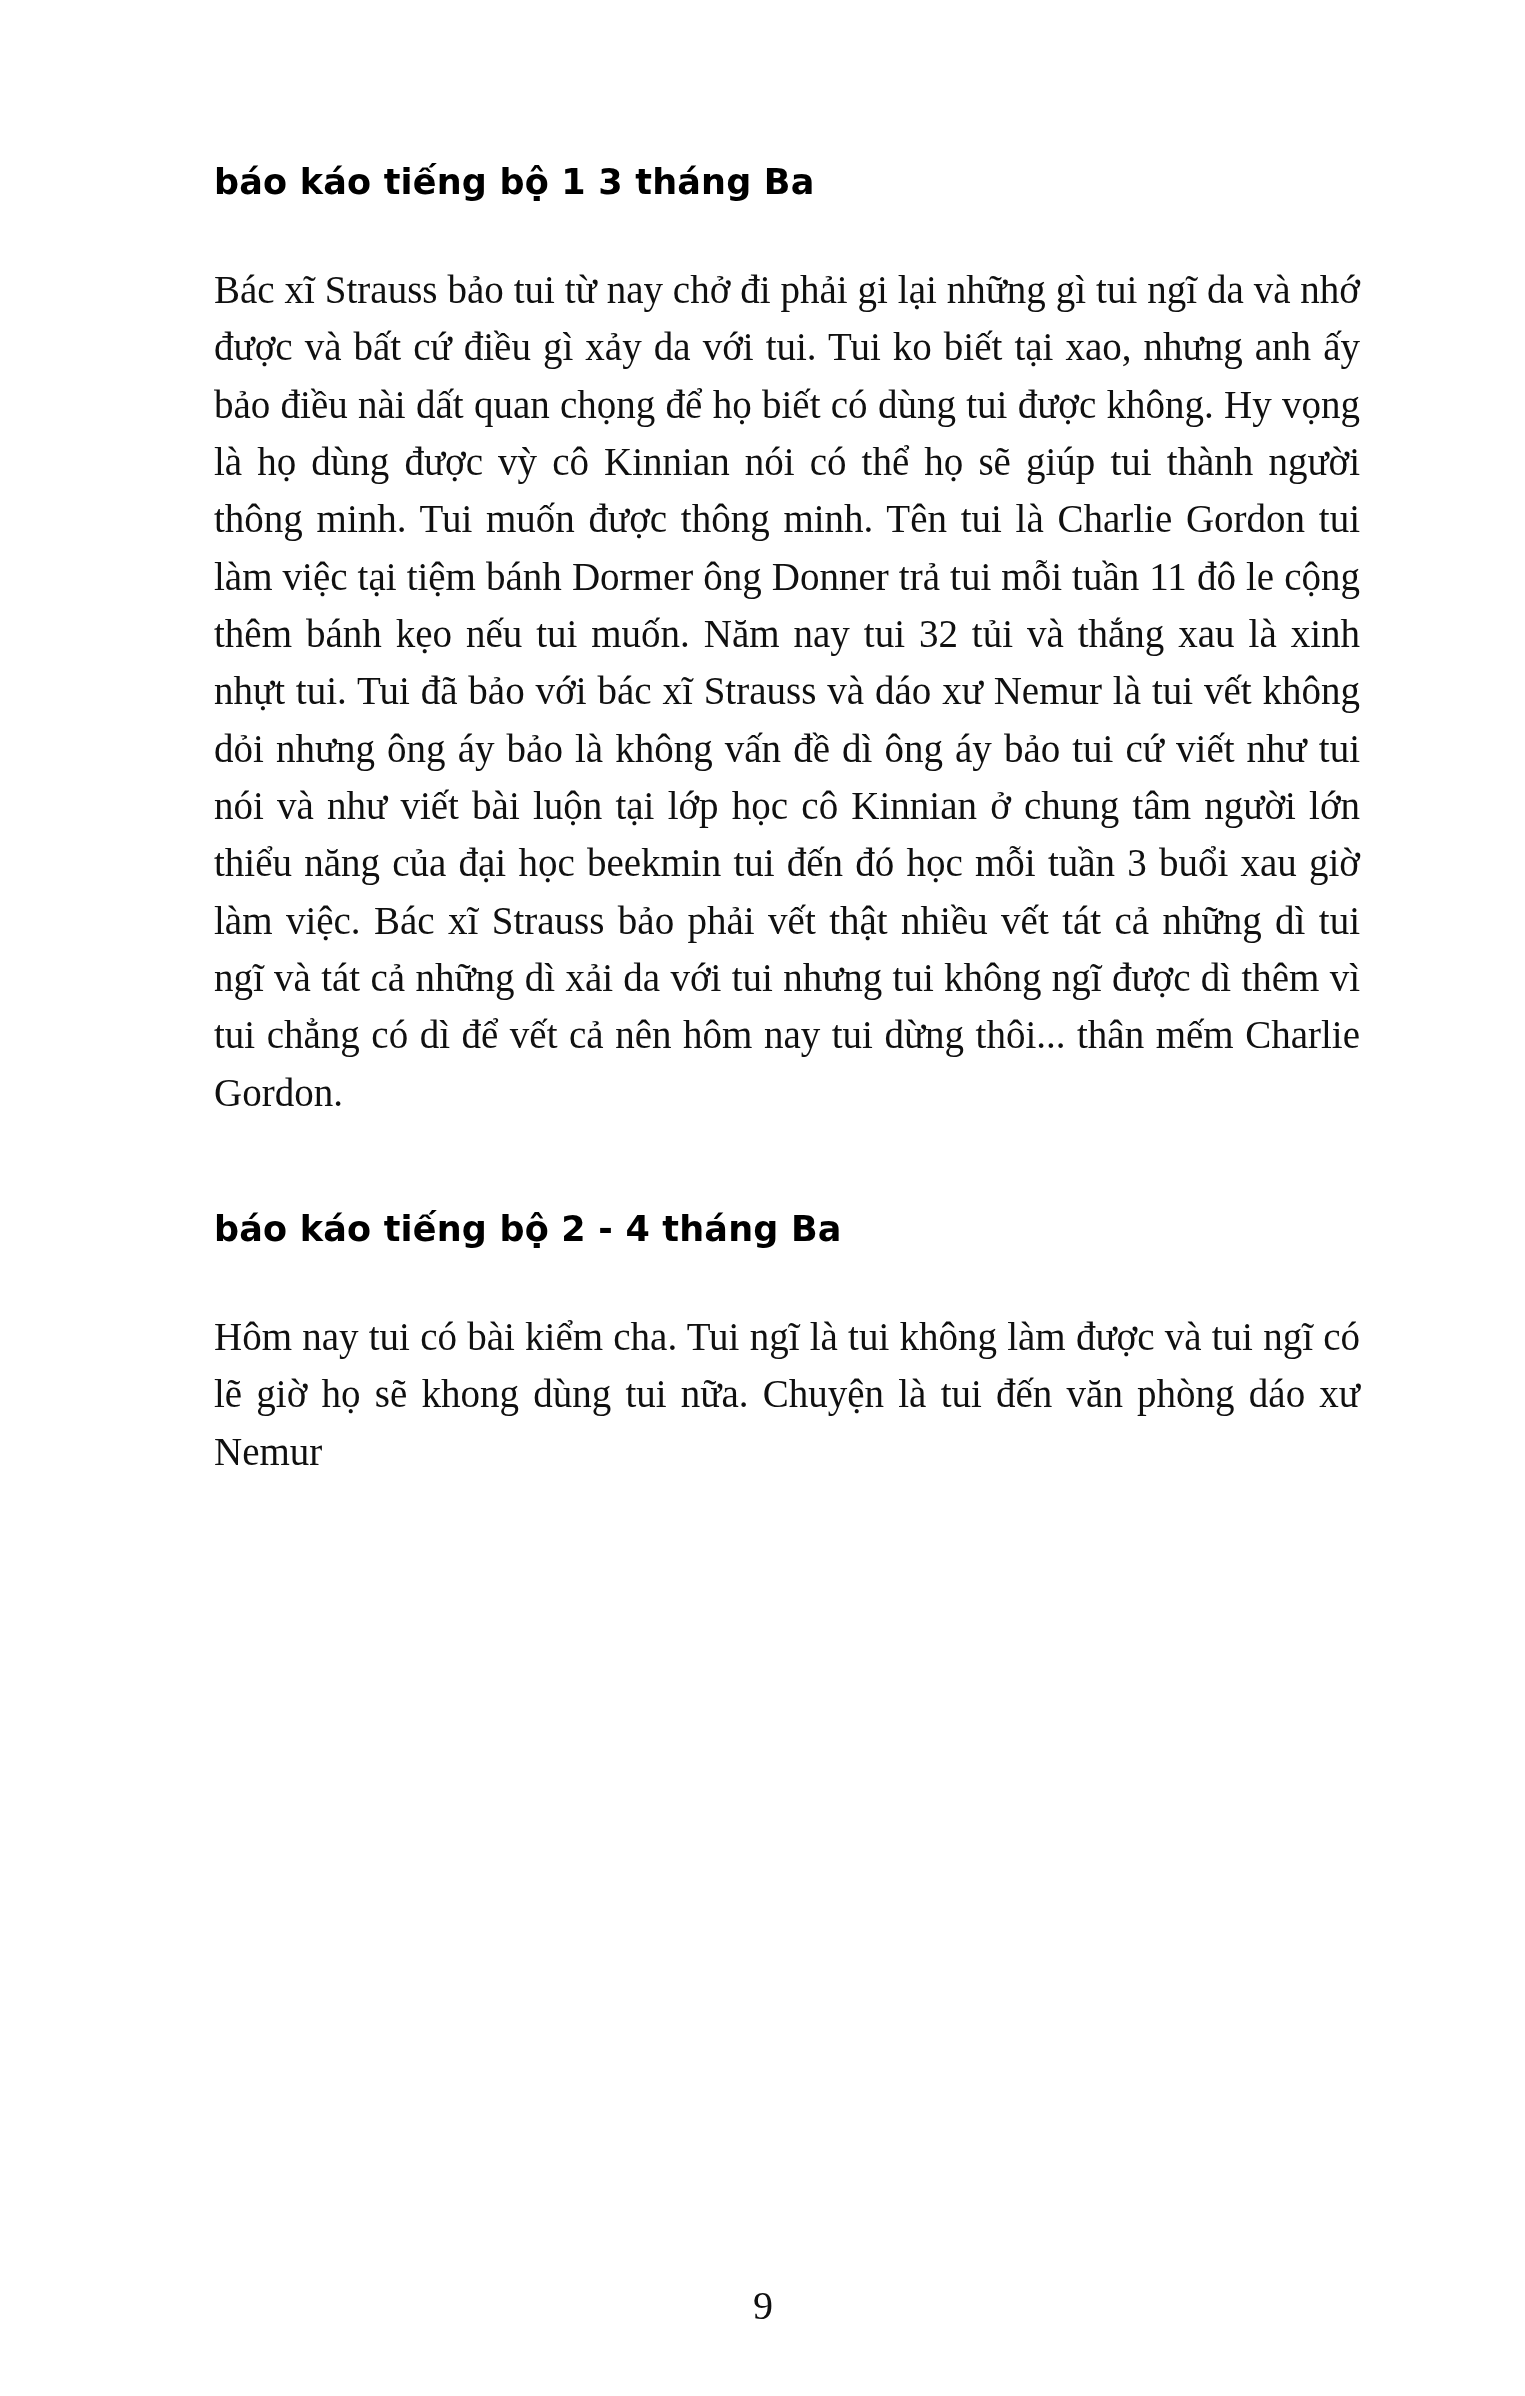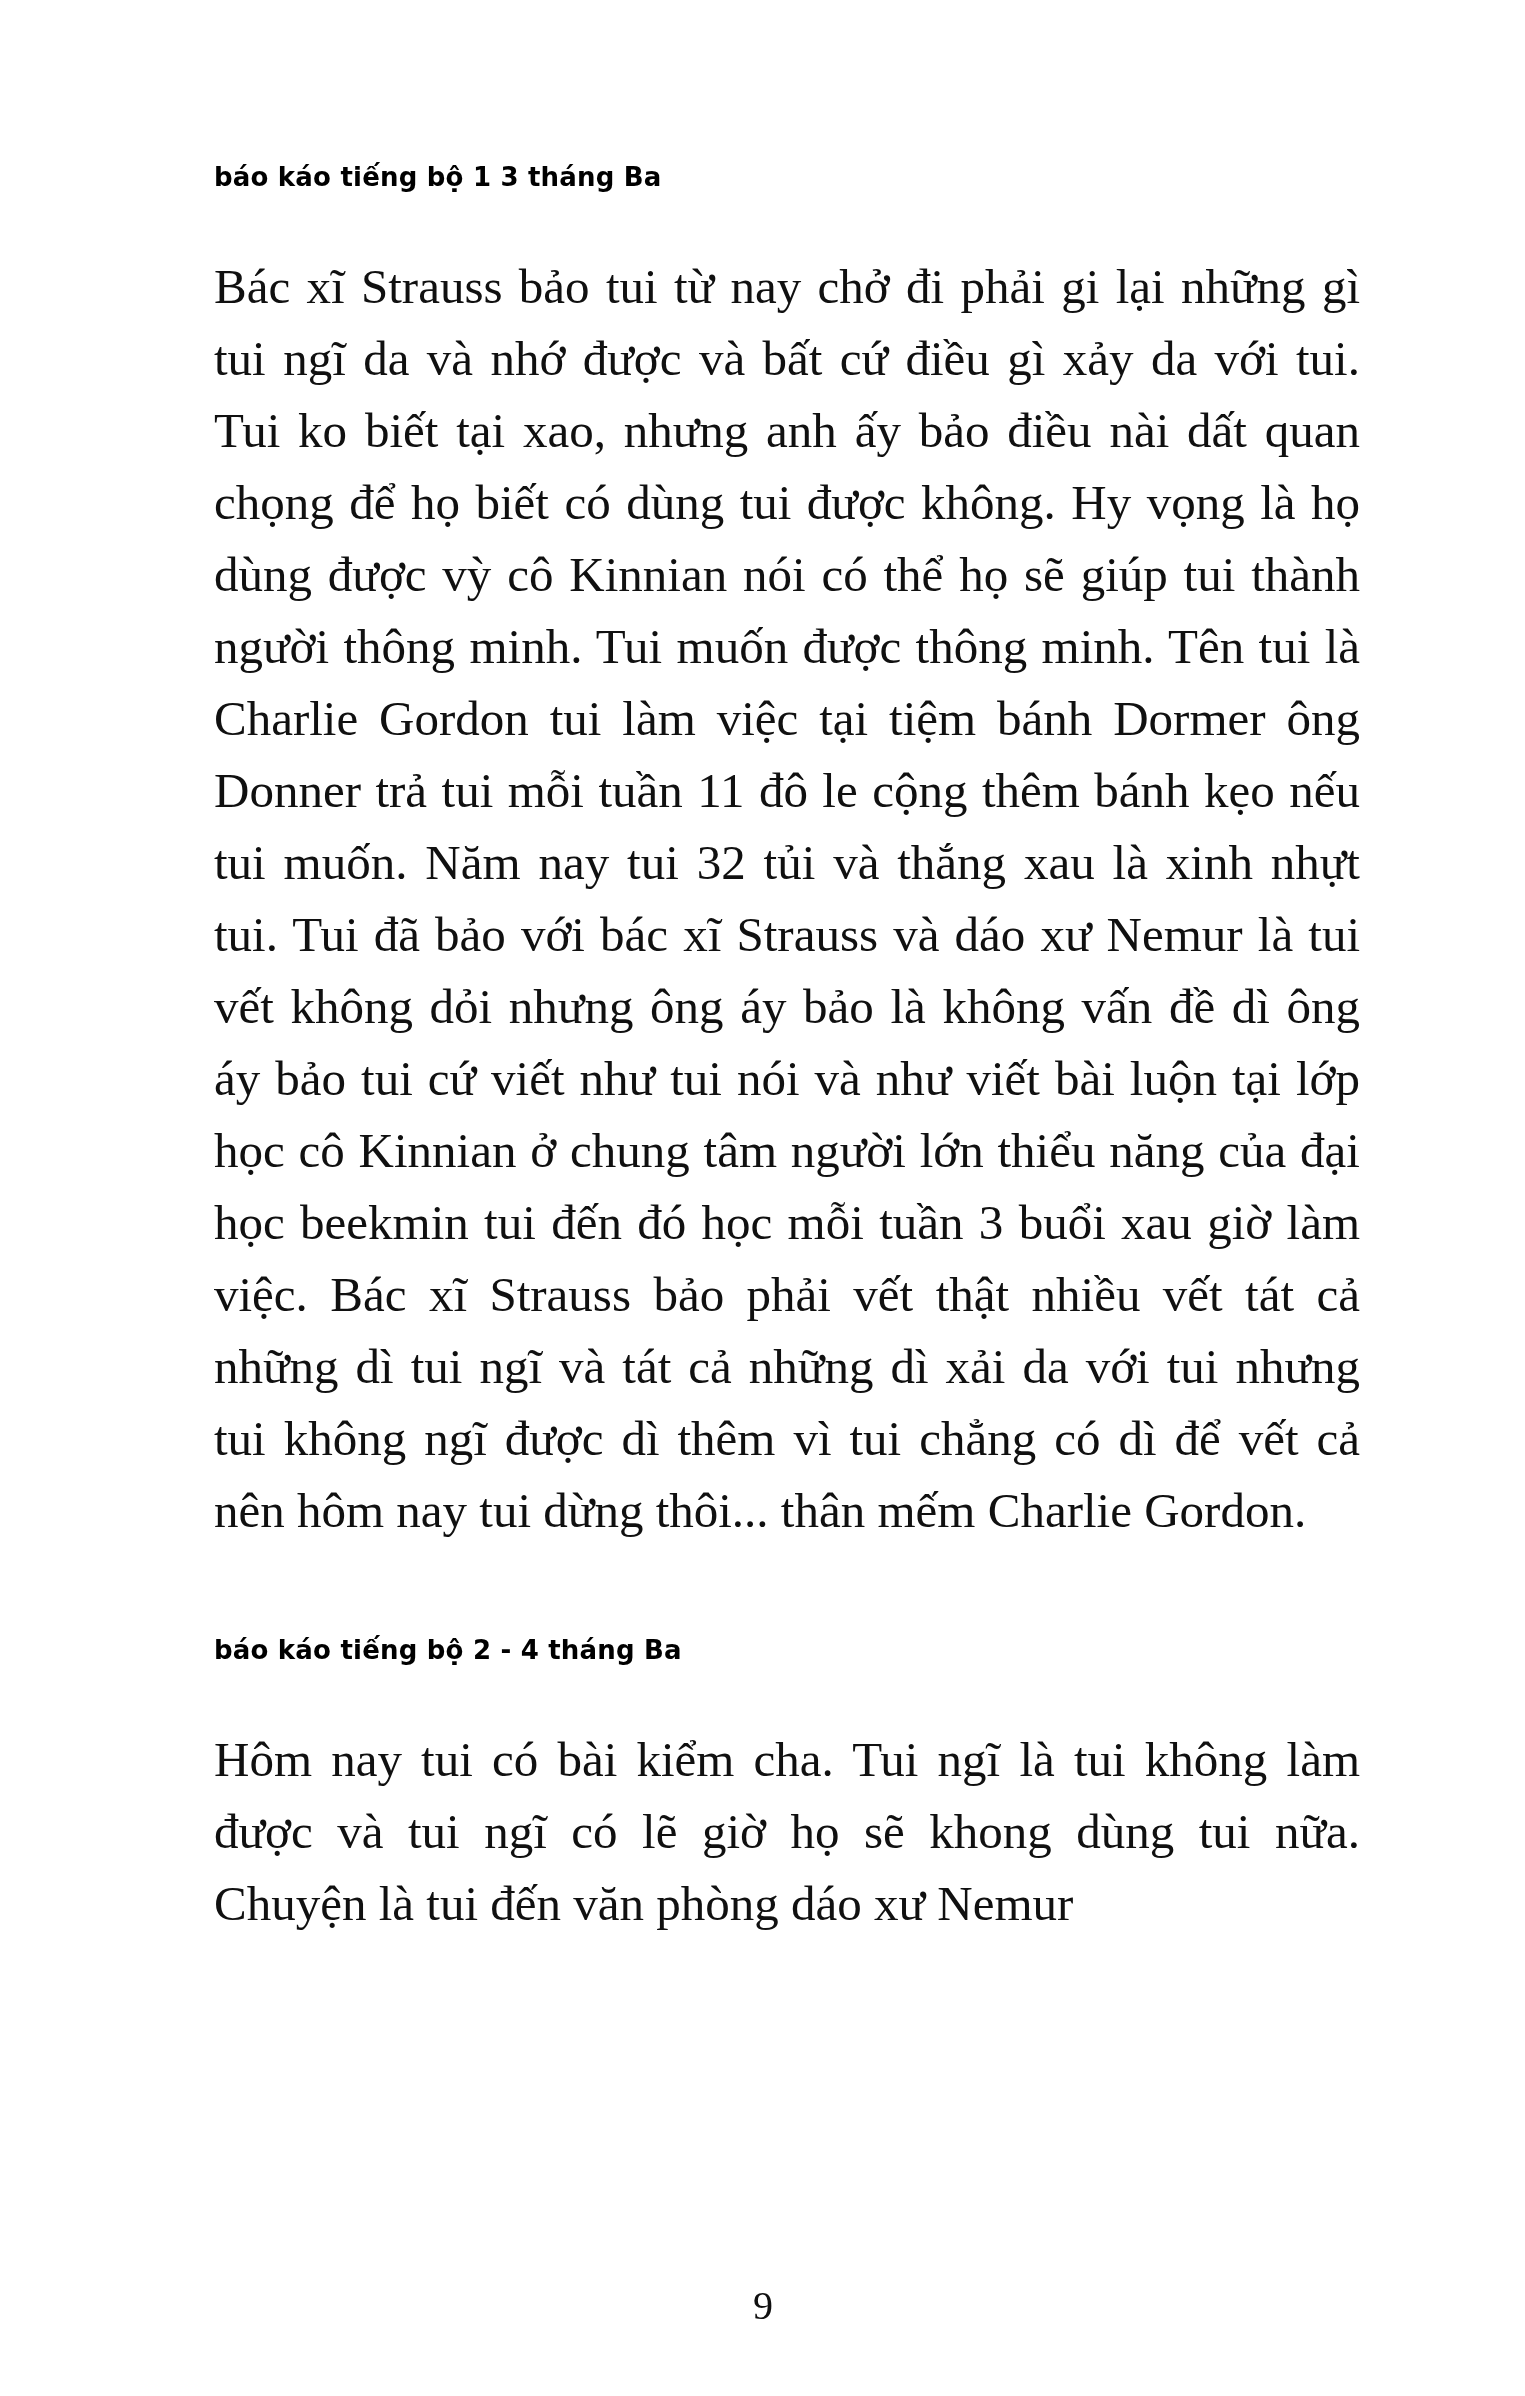--- a/index.html
+++ b/index.html
@@ -20,36 +20,36 @@
     top: 0;
     left: 0;
     width: 1526px;
     height: 2397px;
     box-sizing: border-box;
     padding: 124px 166px 0 214px;
   }
   .heading {
     font-family: "DejaVu Sans", sans-serif;
     font-weight: bold;
-    font-size: 26px;
+    font-size: 35px;
     letter-spacing: 0.2px;
     color: #000000;
     margin: 0;
   }
   .heading-1 {
     margin-top: 38px;
     margin-bottom: 0;
   }
   .heading-2 {
     margin-top: 88px;
     margin-bottom: 16px;
   }
   .para {
     font-family: "Liberation Serif", serif;
-    font-size: 49px;
+    font-size: 39px;
     line-height: 1.47;
     text-align: justify;
     text-justify: inter-word;
     color: #101010;
     margin: 0;
   }
   .para-1 {
     margin-top: 59px;
   }
   .para-2 {

